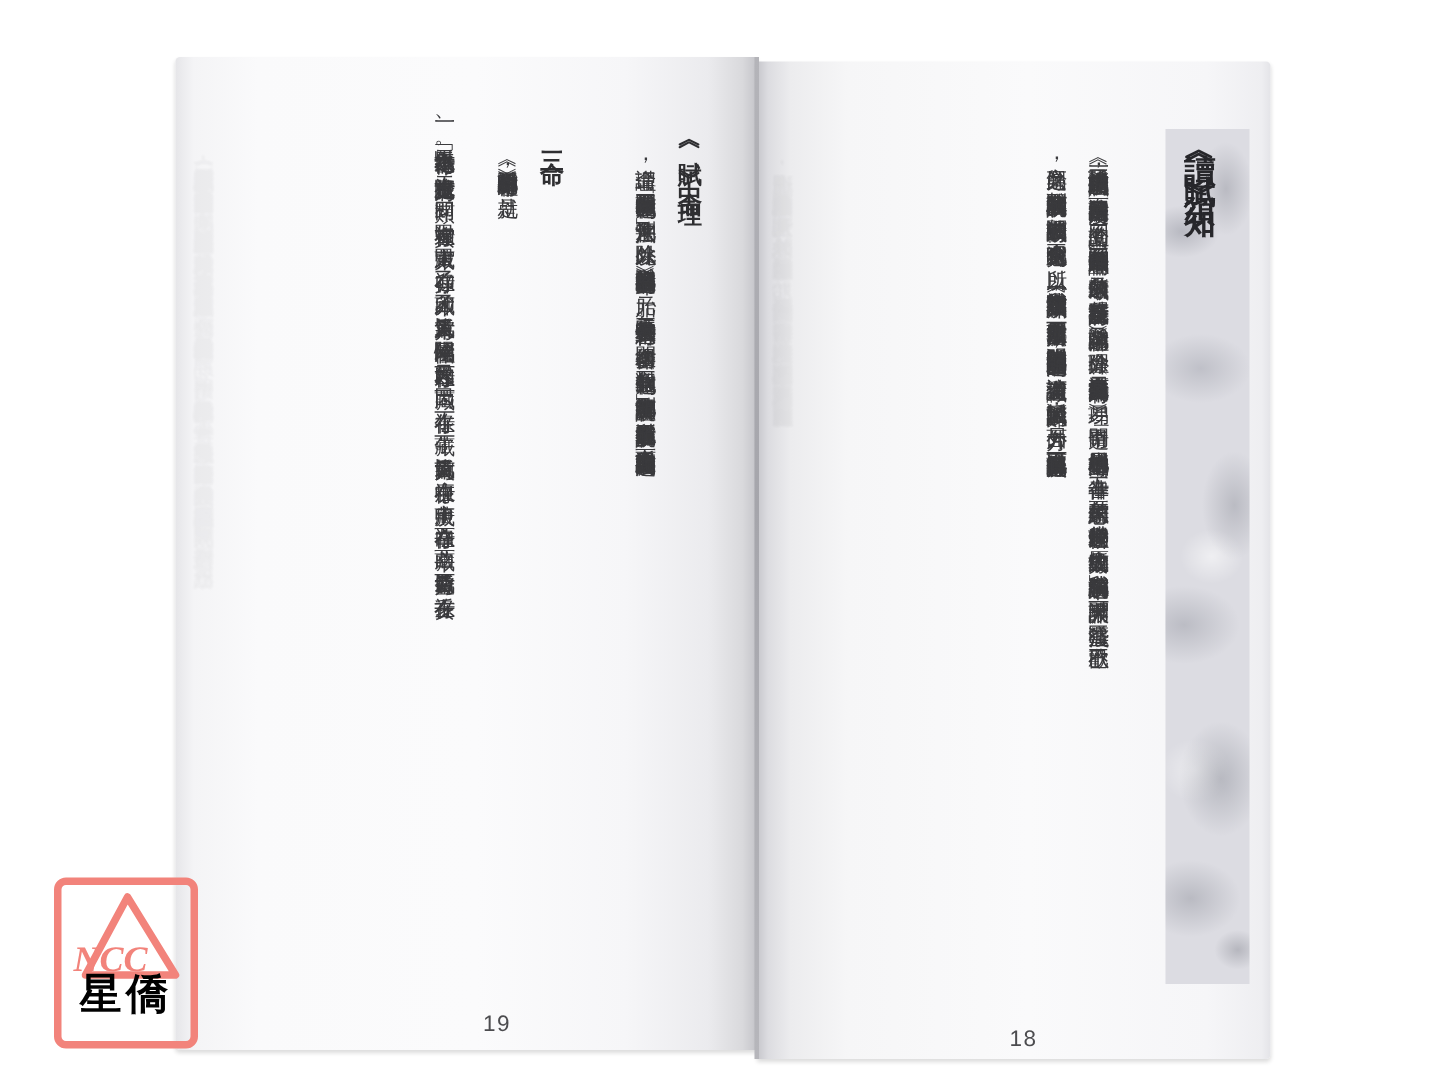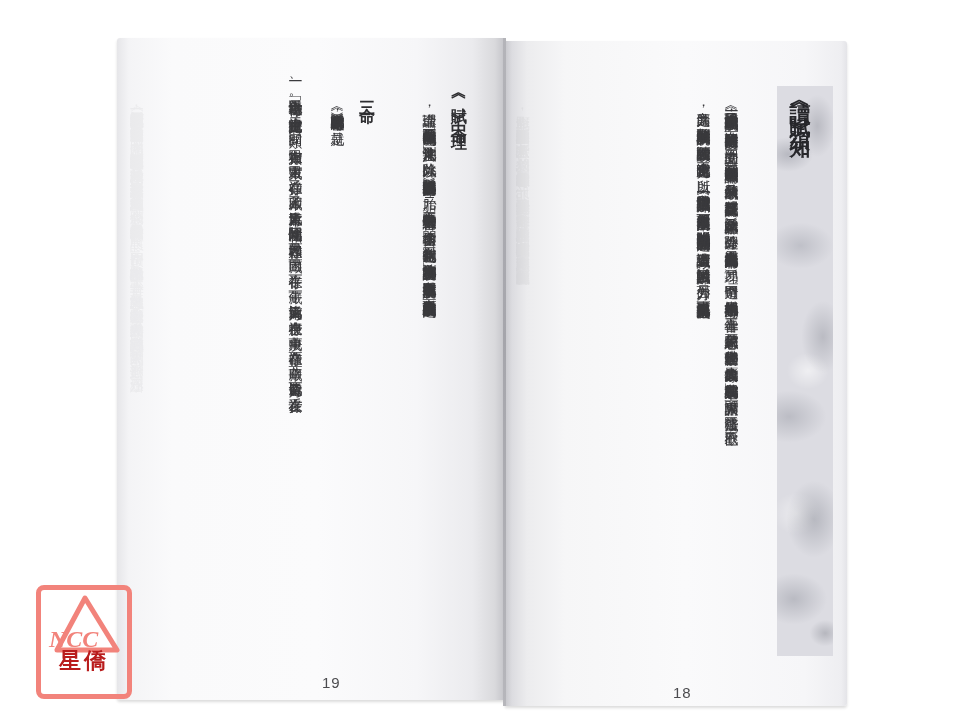--- a/index.html
+++ b/index.html
@@ -59,21 +59,21 @@
   .pagenum{position:absolute;font-family:"Liberation Sans","DejaVu Sans",sans-serif;
     font-size:15px;color:#4c4c4f;letter-spacing:1px;}
   .pagenum-left{left:205px;bottom:9px;}
   .pagenum-right{left:168px;bottom:5px;text-align:center;}
 
   
   .stamp{position:absolute;left:36px;top:585px;width:86px;height:104px;
     border:5px solid #f2837b;border-radius:8px;display:flex;flex-direction:column;
     align-items:center;justify-content:flex-start;background:transparent;}
   .stamp svg{display:block;margin-top:4px;}
-  .stamp-cjk{font-size:22px;font-weight:bold;color:#b91c1c;letter-spacing:3px;
+  .stamp-cjk{font-size:28px;font-weight:bold;color:#000000;letter-spacing:3px;
     line-height:1;margin-top:-6px;font-family:"Liberation Serif","DejaVu Serif",serif;}
 </style>
 </head>
 <body>
 
 <div class="scene">
 
   <div class="page page-left">
     <div class="ghost ghost-left">《珞琭子三命消息賦》是一篇講命理的歌賦，而諸家的注解是從不同的角度、不同的立論、甚至不同的命例去闡釋《賦》中理論，其中所涉及的領域，其廣泛程度令我驚訝不已。《賦》及諸家的注釋中，除命理外，還有天文曆法（包括鮮爲人知的十二月將）、《易》理、奇門遁甲、堪輿相地用的小遊年翻卦、五音十二律、甚至儒家的思想、佛學和道家的哲理、歷史人物的典故等。我在編寫「解說」的過程中，可謂大開眼界，獲益匪淺，歡欣不已。</div>
     <div class="content content-left vtext">

